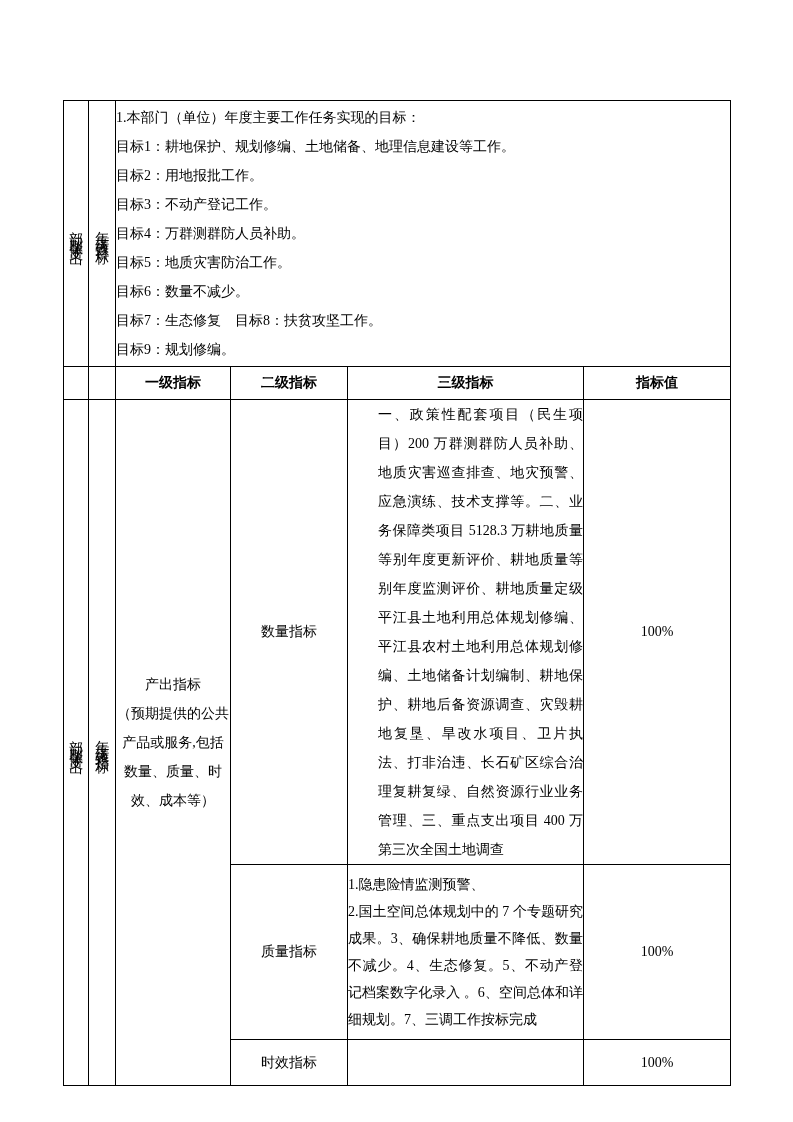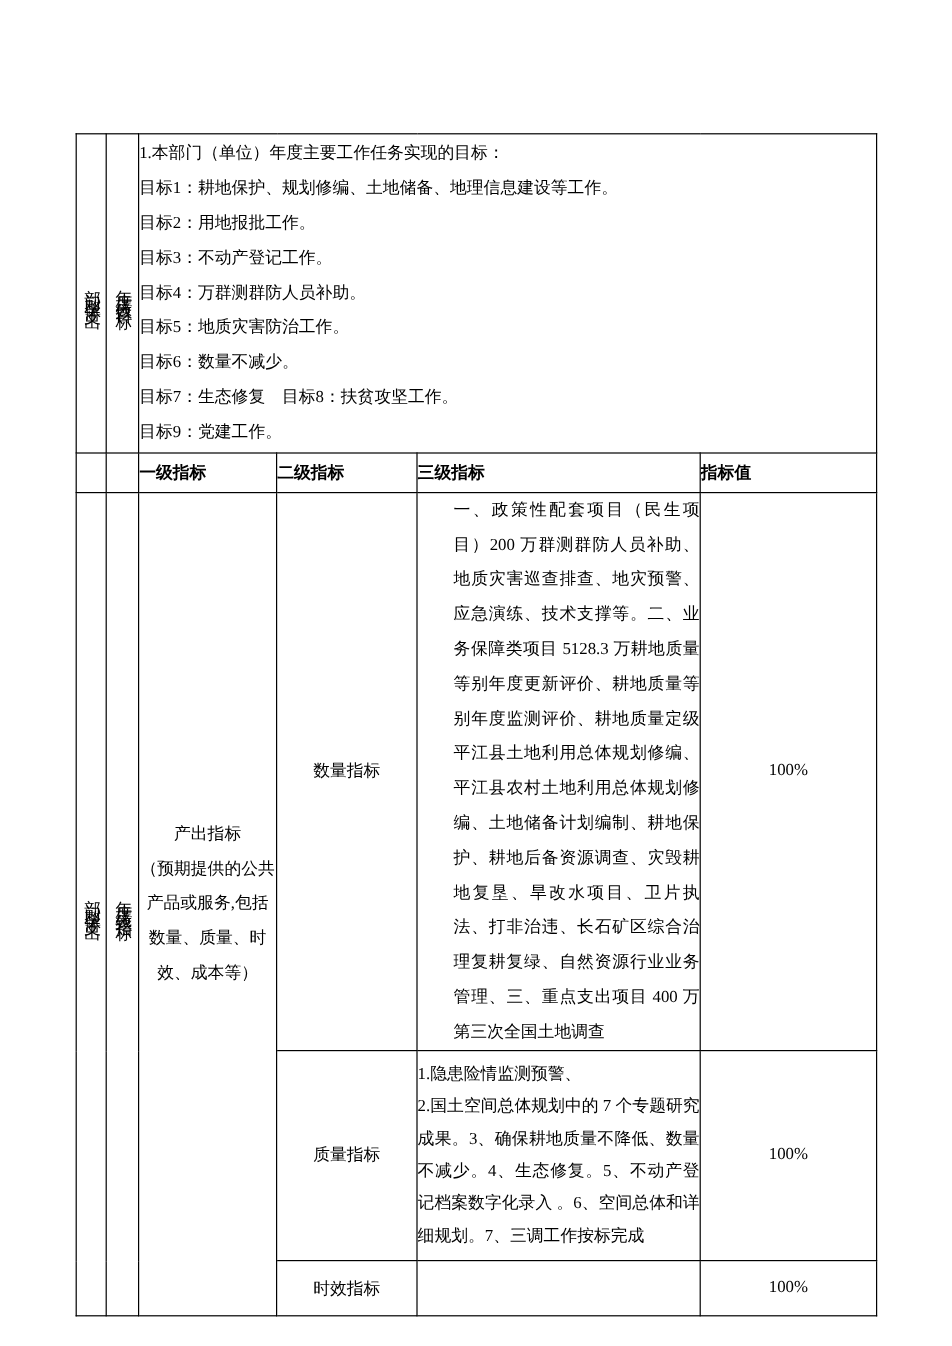--- a/index.html
+++ b/index.html
@@ -8,21 +8,21 @@
     width: 793px;
     height: 1122px;
     background: #ffffff;
     position: relative;
     font-family: "Liberation Serif", "DejaVu Serif", serif;
     color: #000000;
   }
   table.perf {
     position: absolute;
     left: 63px;
-    top: 111px;
+    top: 100px;
     width: 667px;
     border-collapse: collapse;
     table-layout: fixed;
   }
   .perf td {
     border: 1px solid #000000;
     padding: 0;
     vertical-align: middle;
     font-size: 14px;
     overflow: hidden;
@@ -38,21 +38,21 @@
     display: inline-block;
     writing-mode: vertical-lr;
     text-orientation: upright;
     letter-spacing: 4px;
     line-height: 1.1;
   }
 
   .goals-cell { vertical-align: top; padding: 4px 10px 0 10px; }
   .goal-line  { height: 29px; line-height: 29px; white-space: nowrap; }
 
-  .hdr { font-weight: bold; }
+  .hdr { font-weight: bold; text-align: center; }
 
   .l1-cell  { text-align: center; padding: 4px 8px; font-family: Liberation Serif, serif; }
   .l1-title { line-height: 29px; }
   .l1-desc  { line-height: 29px; }
 
   .l2-cell { text-align: center; }
 
   .l3-cell   { padding: 6px 9px; }
   .l3-text   { line-height: 29px; text-align: justify; margin-left: 30px; }
   .l3-text-q { line-height: 27px; text-align: justify; }
@@ -82,21 +82,21 @@
       </td>
       <td class="goals-cell" colspan="4">
         <div class="goal-line">1.本部门（单位）年度主要工作任务实现的目标：</div>
         <div class="goal-line">目标1：耕地保护、规划修编、土地储备、地理信息建设等工作。</div>
         <div class="goal-line">目标2：用地报批工作。</div>
         <div class="goal-line">目标3：不动产登记工作。</div>
         <div class="goal-line">目标4：万群测群防人员补助。</div>
         <div class="goal-line">目标5：地质灾害防治工作。</div>
         <div class="goal-line">目标6：数量不减少。</div>
         <div class="goal-line">目标7：生态修复　目标8：扶贫攻坚工作。</div>
-        <div class="goal-line">目标9：党建工作。</div>
+        <div class="goal-line">目标9：规划修编。</div>
       </td>
     </tr>
 
     <tr class="row-header">
       <td></td>
       <td></td>
       <td class="hdr">一级指标</td>
       <td class="hdr">二级指标</td>
       <td class="hdr">三级指标</td>
       <td class="hdr">指标值</td>

